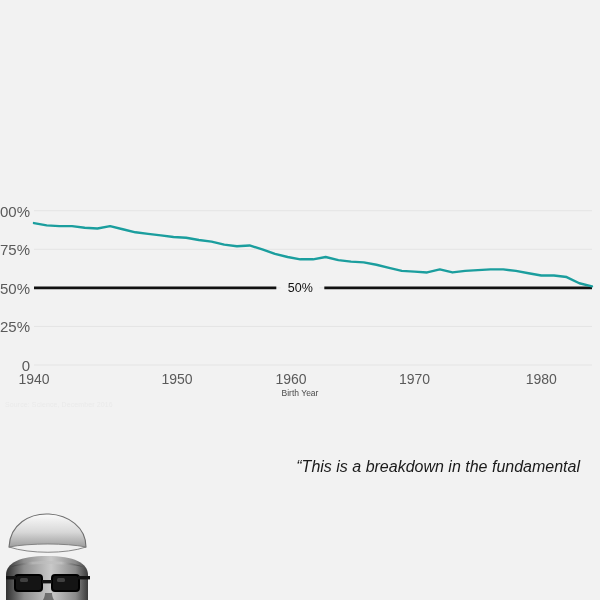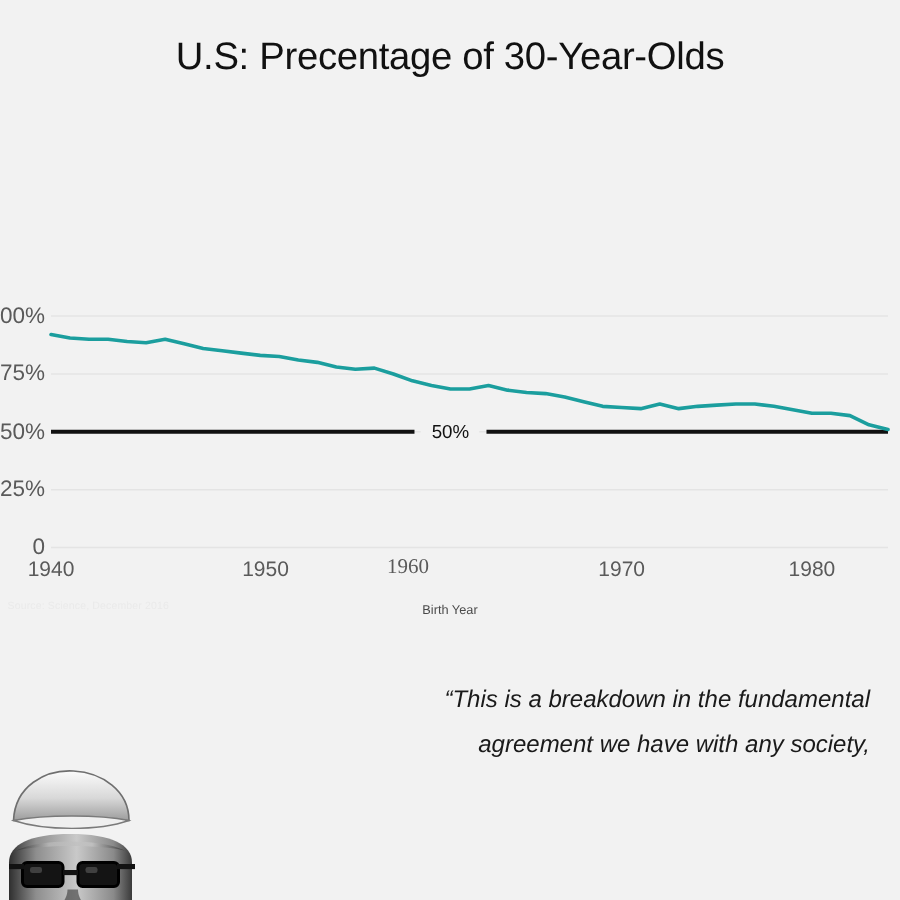--- a/index.html
+++ b/index.html
@@ -69,21 +69,21 @@
   .x-tick-label {
     position: absolute;
     font-size: 14px;
     color: #5a5a5a;
     white-space: nowrap;
     transform: translateX(-50%);
     top: 186px;
   }
   #x-axis-title {
     position: absolute;
-    top: 216px;
+    top: 203px;
     left: 0;
     width: 600px;
     text-align: center;
     font-size: 8.5px;
     color: #4a4a4a;
   }
   #ref-line-label {
     position: absolute;
     font-size: 12.5px;
     color: #111;
@@ -125,21 +125,20 @@
     top: 505px;
     width: 96px;
     height: 95px;
     overflow: hidden;
   }
 </style>
 </head>
 <body>
 
 <div id="title-block">
-  <div class="title-line">U.S: Precentage of 30-Year-Olds</div>
 </div>
 
 <div id="chart-figure">
   <div id="chart-plot">
     <svg id="chart-svg" width="600" height="200">
       <g id="gridlines">
           <line x1="34" x2="592" y1="180" y2="180" stroke="#e4e4e4" stroke-width="1"></line>
           <line x1="34" x2="592" y1="141.42857142857142" y2="141.42857142857142" stroke="#e4e4e4" stroke-width="1"></line>
           <line x1="34" x2="592" y1="102.85714285714286" y2="102.85714285714286" stroke="#e4e4e4" stroke-width="1"></line>
           <line x1="34" x2="592" y1="64.28571428571428" y2="64.28571428571428" stroke="#e4e4e4" stroke-width="1"></line>
@@ -164,34 +163,33 @@
         <div class="y-tick-wrap" style="top: 64.2857px;">
           <span class="y-tick-label">75%</span>
         </div>
         <div class="y-tick-wrap" style="top: 25.7143px;">
           <span class="y-tick-label">100%</span>
         </div>
       </div>
     <div id="x-tick-labels">
         <div class="x-tick-label" style="left: 34px;">1940</div>
         <div class="x-tick-label" style="left: 177px;">1950</div>
-        <div class="x-tick-label" style="left: 272px; font-family: Liberation Serif, serif;">1960</div>
+        <div class="x-tick-label" style="left: 291px;">1960</div>
         <div class="x-tick-label" style="left: 414.455px;">1970</div>
         <div class="x-tick-label" style="left: 541.273px;">1980</div>
       </div>
     <div id="ref-line-label" style="left: 300.318px; top: 102.857px;">50%</div>
   </div>
   <div id="x-axis-title">Birth Year</div>
 </div>
 
 <div id="chart-source">Source: Science, December 2016</div>
 
 <div id="quote-block">
   <div class="quote-line">“This is a breakdown in the fundamental</div>
-  <div class="quote-line">agreement we have with any society,</div>
 </div>
 
 <div id="avatar">
   <svg width="96" height="95" viewBox="0 0 96 95">
     <defs>
       <linearGradient id="capG" x1="0" y1="0" x2="0" y2="1">
         <stop offset="0%" stop-color="#fbfbfb"></stop>
         <stop offset="55%" stop-color="#d8d8d8"></stop>
         <stop offset="100%" stop-color="#9d9d9d"></stop>
       </linearGradient>

